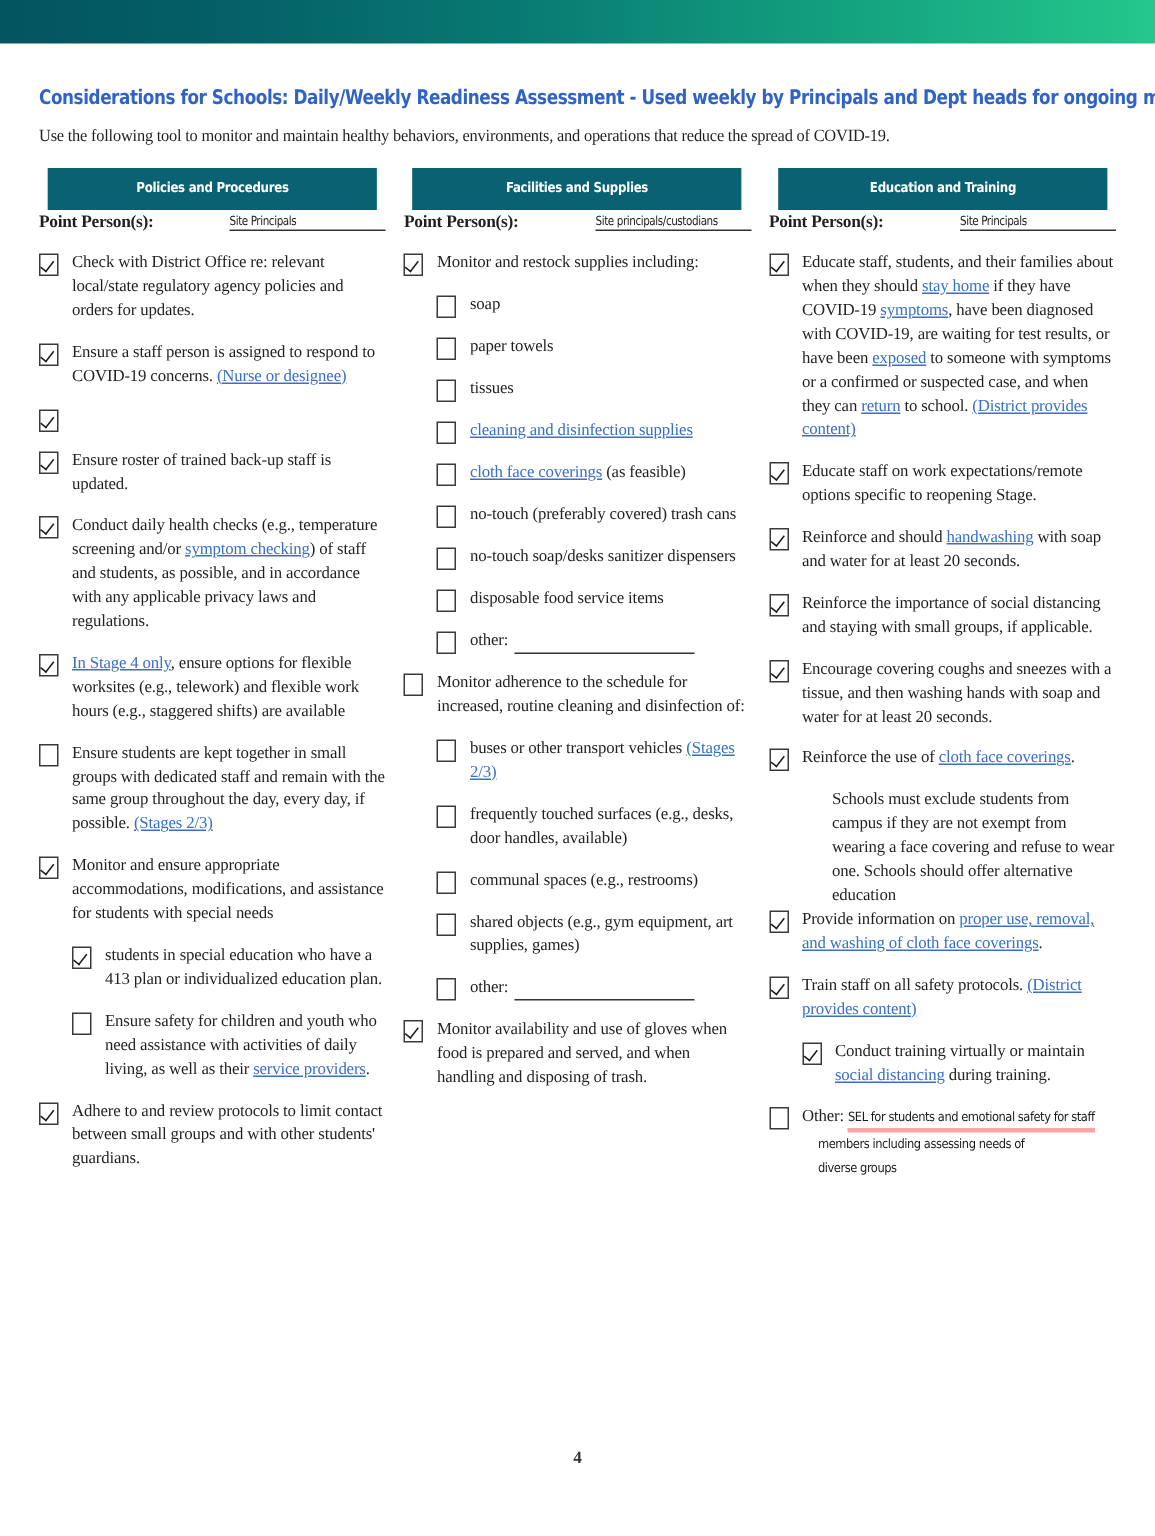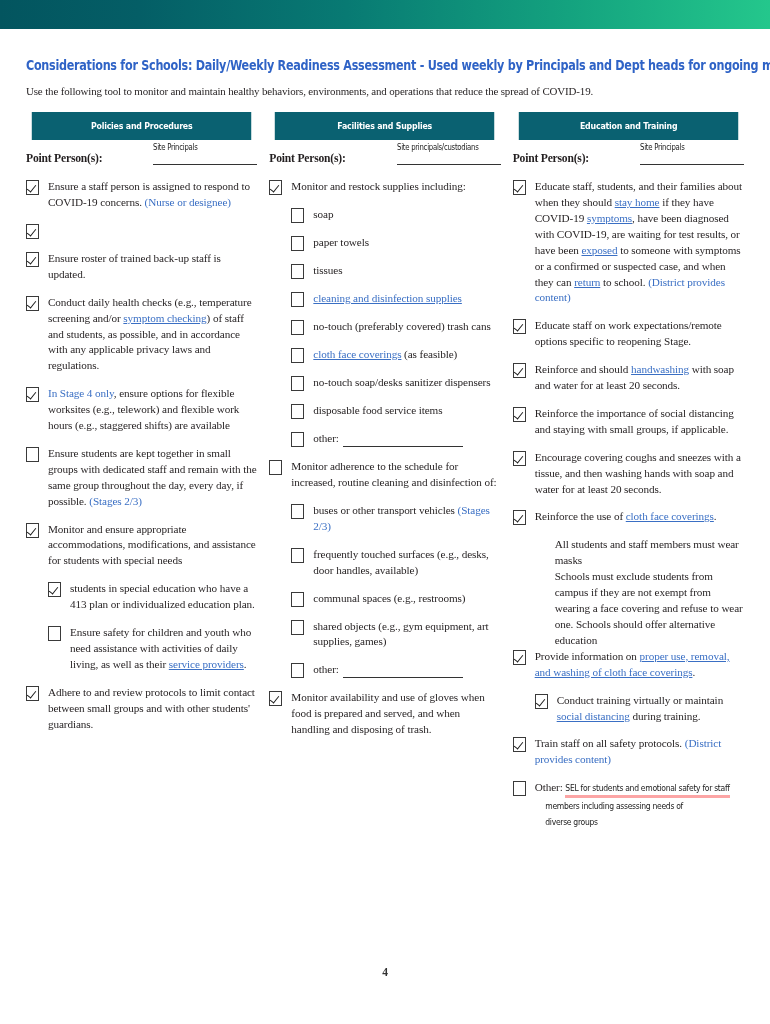--- a/index.html
+++ b/index.html
@@ -64,21 +64,21 @@
     align-items:flex-end;
     font-size:11.6px;
     white-space:nowrap;
     gap:48px;
   }
   .pp-label{font-weight:bold;letter-spacing:-0.2px;}
   .pp-value-wrap{
     flex:1;
     margin-left:3px;
     border-bottom:1px solid #333;
-    padding-bottom:11px;
+    padding-bottom:0px;
   }
   .pp-value{
     font-family:"DejaVu Sans Condensed","Liberation Sans", sans-serif;
     font-size:8.4px;
     letter-spacing:-0.3px;
     color:#1b1b1b;
     transform:scaleX(0.92);
     display:inline-block;
     transform-origin:left bottom;
   }
@@ -112,21 +112,21 @@
     font-size:11.2px;
     line-height:1.42;
     letter-spacing:-0.1px;
     color:#231f20;
     flex:1;
   }
   .lnk{
     color:#3a6fc4;
     text-decoration:underline;
   }
-  .blue{color:#3a6fc4;}
+  .blue{color:#3a6fc4;text-decoration:underline;}
   .blank-line{
     display:inline-block;
     border-bottom:1px solid #333;
     width:120px;
     height:0.8em;
     vertical-align:bottom;
     margin-left:4px;
   }
   .handwrite{
     font-family:"DejaVu Sans Condensed","Liberation Sans", sans-serif;
@@ -162,20 +162,24 @@
   <div class="columns" id="columns">
       <div class="col">
         <div class="col-header">Policies and Procedures</div>
         <div class="pointperson">
           <span class="pp-label">Point Person(s):</span>
           <span class="pp-value-wrap"><span class="pp-value">Site Principals</span></span>
         </div>
         <div class="items">
           <div class="item">
             <span class="box checked"></span>
+            <span class="txt"><span>Check with District Office re: relevant local/state regulatory agency policies and orders for updates.</span></span>
+          </div>
+          <div class="item">
+            <span class="box checked"></span>
             <span class="txt"><span>Ensure a staff person is assigned to respond to COVID-19 concerns. </span><span class="blue">(Nurse or designee)</span></span>
           </div>
           <div class="item">
             <span class="box checked"></span>
           </div>
           <div class="item">
             <span class="box checked"></span>
             <span class="txt"><span>Ensure roster of trained back-up staff is updated.</span></span>
           </div>
           <div class="item">
@@ -230,25 +234,25 @@
           <div class="item sub">
             <span class="box"></span>
             <span class="txt"><span>tissues</span></span>
           </div>
           <div class="item sub">
             <span class="box"></span>
             <span class="txt"><span class="lnk">cleaning and disinfection supplies</span></span>
           </div>
           <div class="item sub">
             <span class="box"></span>
+            <span class="txt"><span class="lnk">cloth face coverings</span><span> (as feasible)</span></span>
+          </div>
+          <div class="item sub">
+            <span class="box"></span>
             <span class="txt"><span>no-touch (preferably covered) trash cans</span></span>
-          </div>
-          <div class="item sub">
-            <span class="box"></span>
-            <span class="txt"><span class="lnk">cloth face coverings</span><span> (as feasible)</span></span>
           </div>
           <div class="item sub">
             <span class="box"></span>
             <span class="txt"><span>no-touch soap/desks sanitizer dispensers</span></span>
           </div>
           <div class="item sub">
             <span class="box"></span>
             <span class="txt"><span>disposable food service items</span></span>
           </div>
           <div class="item sub">
@@ -309,33 +313,32 @@
             <span class="txt"><span>Reinforce the importance of social distancing and staying with small groups, if applicable.</span></span>
           </div>
           <div class="item">
             <span class="box checked"></span>
             <span class="txt"><span>Encourage covering coughs and sneezes with a tissue, and then washing hands with soap and water for at least 20 seconds.</span></span>
           </div>
           <div class="item">
             <span class="box checked"></span>
             <span class="txt"><span>Reinforce the use of </span><span class="lnk">cloth face coverings</span><span>.</span></span>
           </div>
-          <div class="plain-line"><span>All students and staff  members must wear masks</span></div>
           <div class="plain-line"><span>Schools must exclude students from campus if they are not exempt from wearing a face covering and refuse to wear one. Schools should offer alternative education</span></div>
           <div class="item">
             <span class="box checked"></span>
             <span class="txt"><span>     Provide information on </span><span class="lnk">proper use, removal, and washing of cloth face coverings</span><span>.</span></span>
           </div>
+          <div class="item">
+            <span class="box checked"></span>
+            <span class="txt"><span>Train staff on all safety protocols. </span><span class="blue">(District provides content)</span></span>
+          </div>
           <div class="item sub">
             <span class="box checked"></span>
             <span class="txt"><span>Conduct training virtually or maintain </span><span class="lnk">social distancing</span><span> during training.</span></span>
-          </div>
-          <div class="item">
-            <span class="box checked"></span>
-            <span class="txt"><span>Train staff on all safety protocols. </span><span class="blue">(District provides content)</span></span>
           </div>
           <div class="item">
             <span class="box"></span>
             <span class="txt"><span>Other:</span> <span class="handwrite"><span class="hw-under">SEL for students and emotional safety for staff</span><br>&nbsp;&nbsp;&nbsp;&nbsp;&nbsp;<span class="">members including assessing needs of</span><br>&nbsp;&nbsp;&nbsp;&nbsp;&nbsp;<span class="">diverse groups</span></span></span>
           </div>
         </div>
       </div>
     </div>
 </div>
 

